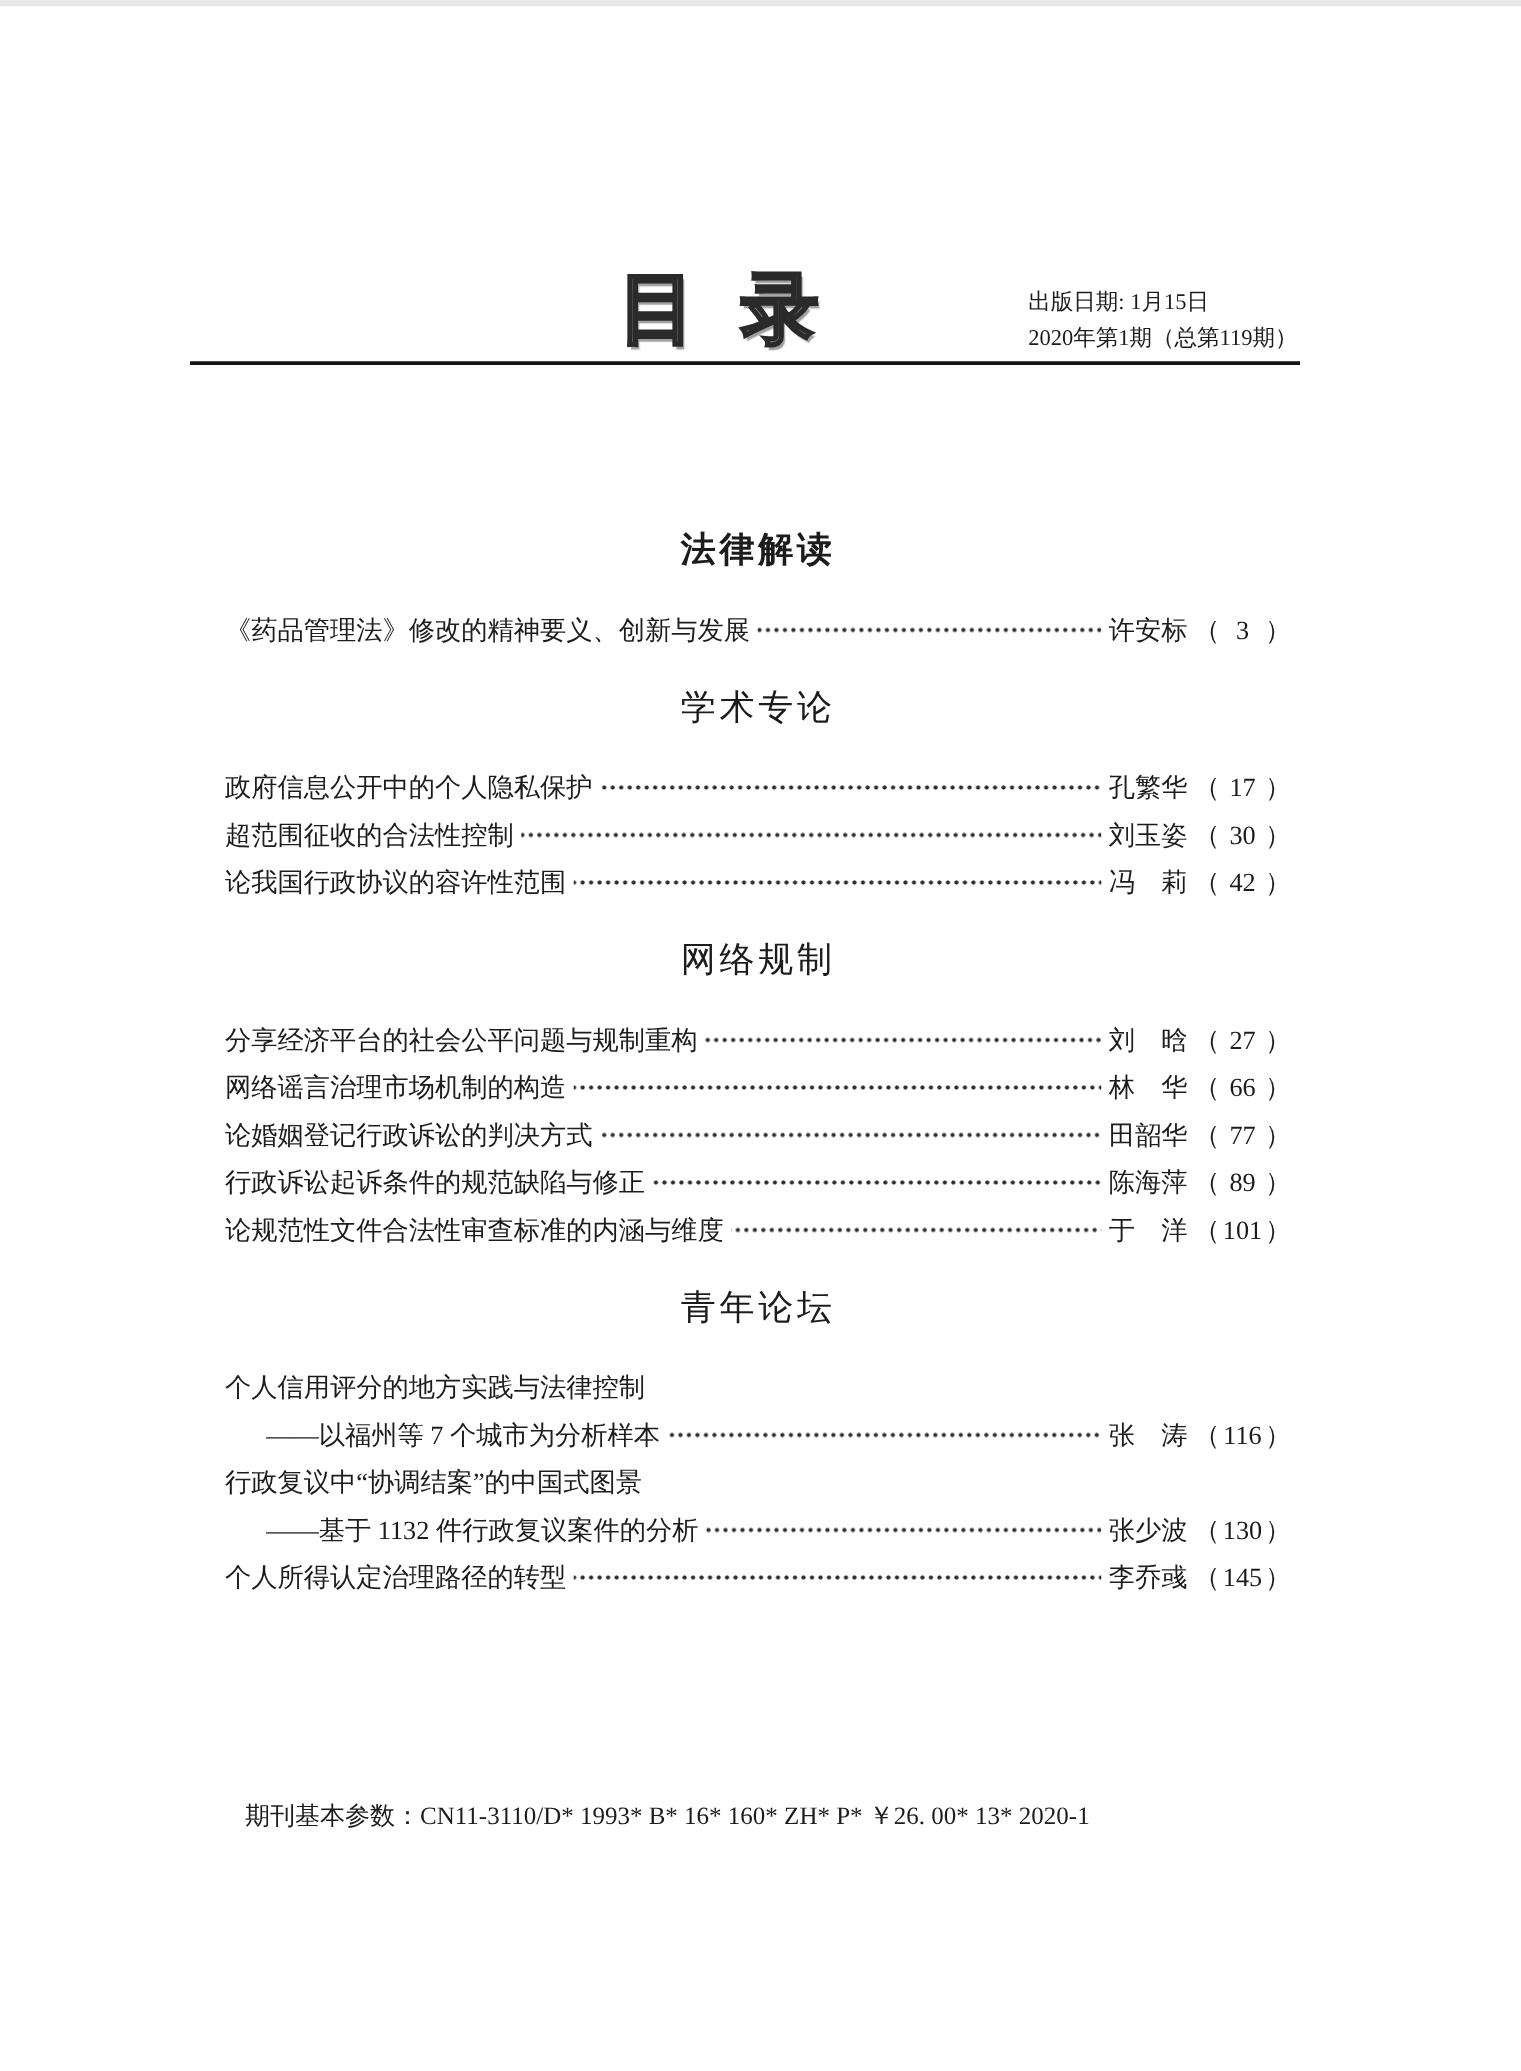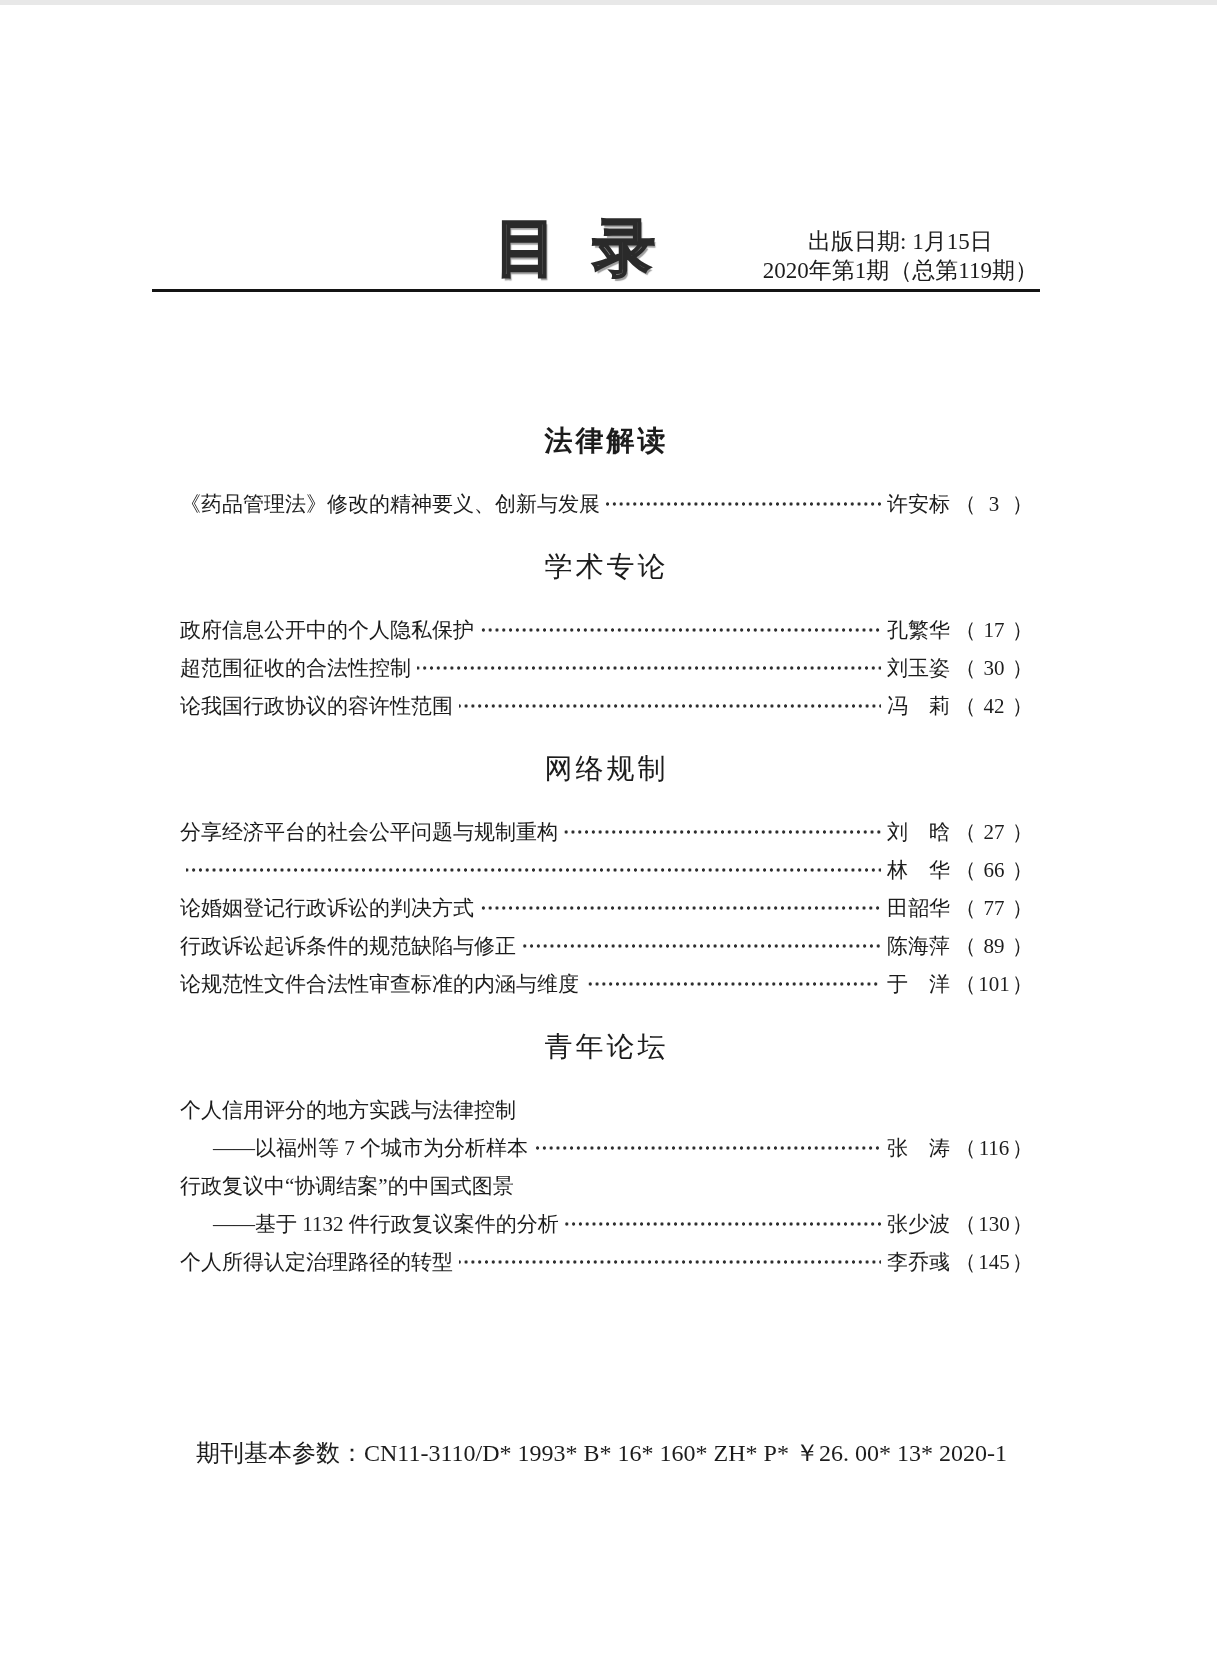--- a/index.html
+++ b/index.html
@@ -18,21 +18,21 @@
     position:absolute; left:343px; top:212px;
     font-size:62px; line-height:62px; font-weight:bold;
     letter-spacing:36px;
     color:#8f8f8f;
     -webkit-text-stroke:2.2px #2a2a2a;
     text-shadow:2px 3px 1px rgba(40,40,40,0.45);
     white-space:nowrap;
   }
   .issue-meta {
     position:absolute; right:2px; top:222px;
-    text-align:center; font-size:23px; line-height:29px;
+    text-align:left; font-size:18px; line-height:29px;
     white-space:nowrap;
   }
   .header-rule {
     position:absolute; left:0; right:0; top:284px;
     height:3px; background:#141414;
   }
   
   .toc-body {
     position:absolute; left:180px; top:286px; width:853px;
     font-size:21px;
@@ -65,21 +65,21 @@
   .author { flex:0 0 auto; margin-right:5px; white-space:pre; }
   .pageno {
     flex:0 0 auto;
     display:inline-flex; align-items:baseline;
     width:78px;
   }
   .pageno .num { flex:1 1 auto; text-align:center; }
   
   .footer-params {
     position:absolute; left:196px; top:1433px;
-    font-size:24px; line-height:30px;
+    font-size:20px; line-height:30px;
     white-space:nowrap;
   }
 </style>
 </head>
 <body>
 
 <div class="page">
 
   <div class="masthead">
     <div class="toc-title">目录</div>
@@ -144,20 +144,21 @@
       <span class="t">分享经济平台的社会公平问题与规制重构</span>
       <span class="dots"></span>
       <span class="author">刘　晗</span>
       <span class="pageno">
           <span>（</span>
           <span class="num">27</span>
           <span>）</span>
         </span>
     </div>
     <div class="entry">
+      <span class="t">网络谣言治理市场机制的构造</span>
       <span class="dots"></span>
       <span class="author">林　华</span>
       <span class="pageno">
           <span>（</span>
           <span class="num">66</span>
           <span>）</span>
         </span>
     </div>
 
 

